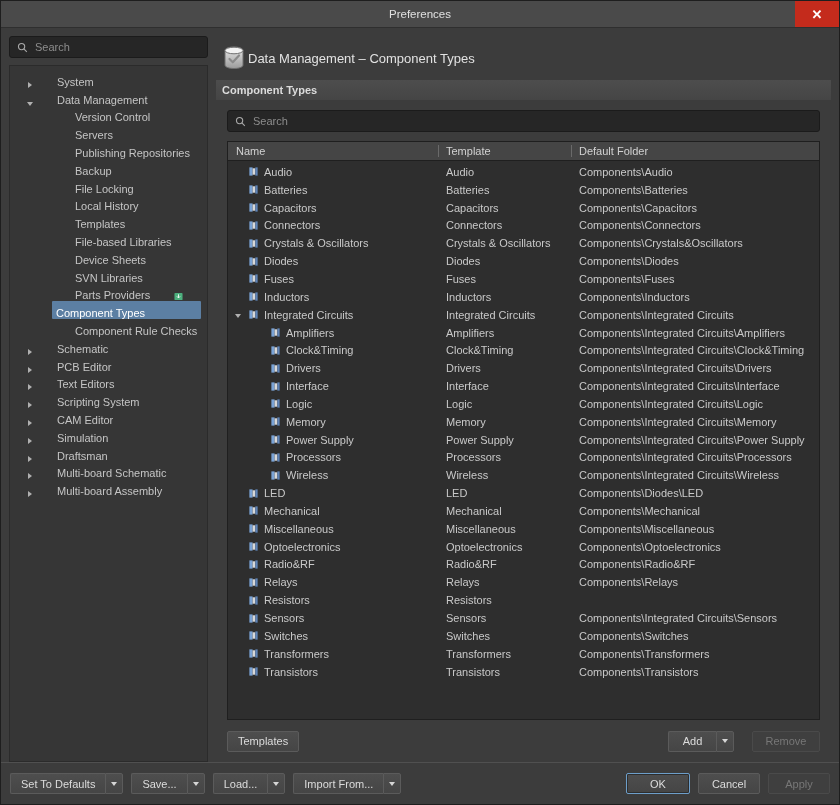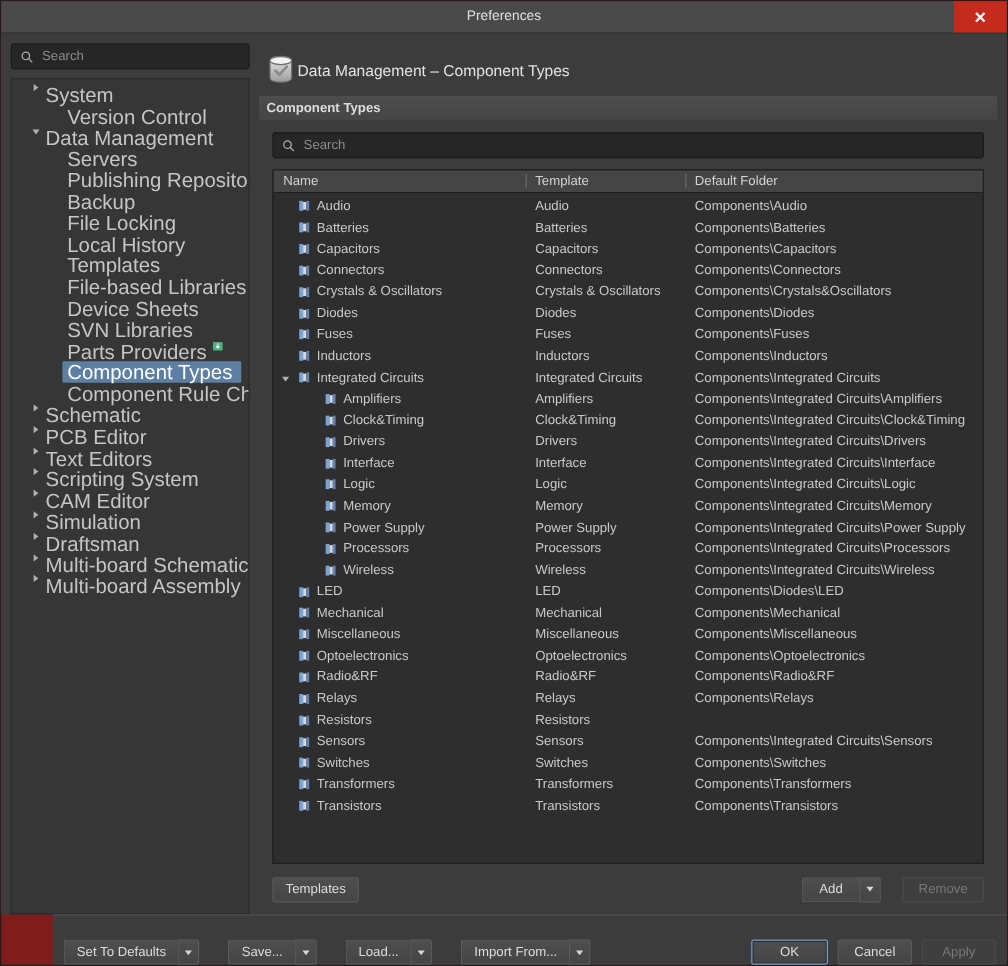--- a/index.html
+++ b/index.html
@@ -71,25 +71,26 @@
   .search-placeholder { color: #8c8c8c; font-size: 11px; }
   .tree-panel {
     flex: 1;
     background: #363636;
     border: 1px solid #2b2b2b;
     overflow: hidden;
     padding-top: 4px;
   }
   .tree-item {
     height: 17.8px;
-    display: flex; align-items: flex-start;
-    font-size: 17px;
+    display: flex; align-items: flex-end;
+    font-size: 11px;
     color: #c5c5c5;
     cursor: default;
     white-space: nowrap;
+    gap: 19px;
   }
   .tree-item.selected {
     background: #5c7fa3;
     color: #ffffff;
     margin: 0 6px 0 42px;
     padding-left: 4px;
     border-radius: 1px;
   }
   .tree-item.lvl0 { padding-left: 14px; }
   .tree-item.lvl1 { padding-left: 46px; }
@@ -235,24 +236,23 @@
     border-right: 3.5px solid transparent;
     border-top: 4px solid #d6d6d6;
   }
   .spacer { flex: 1; }
 
   
   .bottom-bar {
     height: 42px; min-height: 42px;
     background: #3c3c3c;
     border-top: 1px solid #505050;
-    display: flex; align-items: flex-end;
+    display: flex; align-items: center;
     padding: 0 9px;
-    gap: 24px;
-    margin-left: 43px;
+    gap: 8px;
   }
   .bottom-right { display: flex; align-items: center; gap: 8px; }
   .btn-ok { width: 64px; }
   .btn-cancel { width: 62px; }
   .btn-apply { width: 62px; }
 </style>
 </head>
 <body>
 
 <div class="window">
@@ -272,29 +272,29 @@
         </svg>
         <span class="search-placeholder">Search</span>
       </div>
       <div class="tree-panel" id="sidebar-tree">
           <div class="tree-item lvl0">
             <span class="expander">
               <span class="arrow-right"></span>
             </span>
             <span>System</span>
           </div>
+          <div class="tree-item lvl0">
+            <span class="expander">
+              <span class="arrow-down"></span>
+            </span>
+            <span>Data Management</span>
+          </div>
           <div class="tree-item lvl1">
             <span class="expander" style="width: 0px; margin-right: 0px;"></span>
             <span>Version Control</span>
-          </div>
-          <div class="tree-item lvl0">
-            <span class="expander">
-              <span class="arrow-down"></span>
-            </span>
-            <span>Data Management</span>
           </div>
           <div class="tree-item lvl1">
             <span class="expander" style="width: 0px; margin-right: 0px;"></span>
             <span>Servers</span>
           </div>
           <div class="tree-item lvl1">
             <span class="expander" style="width: 0px; margin-right: 0px;"></span>
             <span>Publishing Repositories</span>
           </div>
           <div class="tree-item lvl1">

